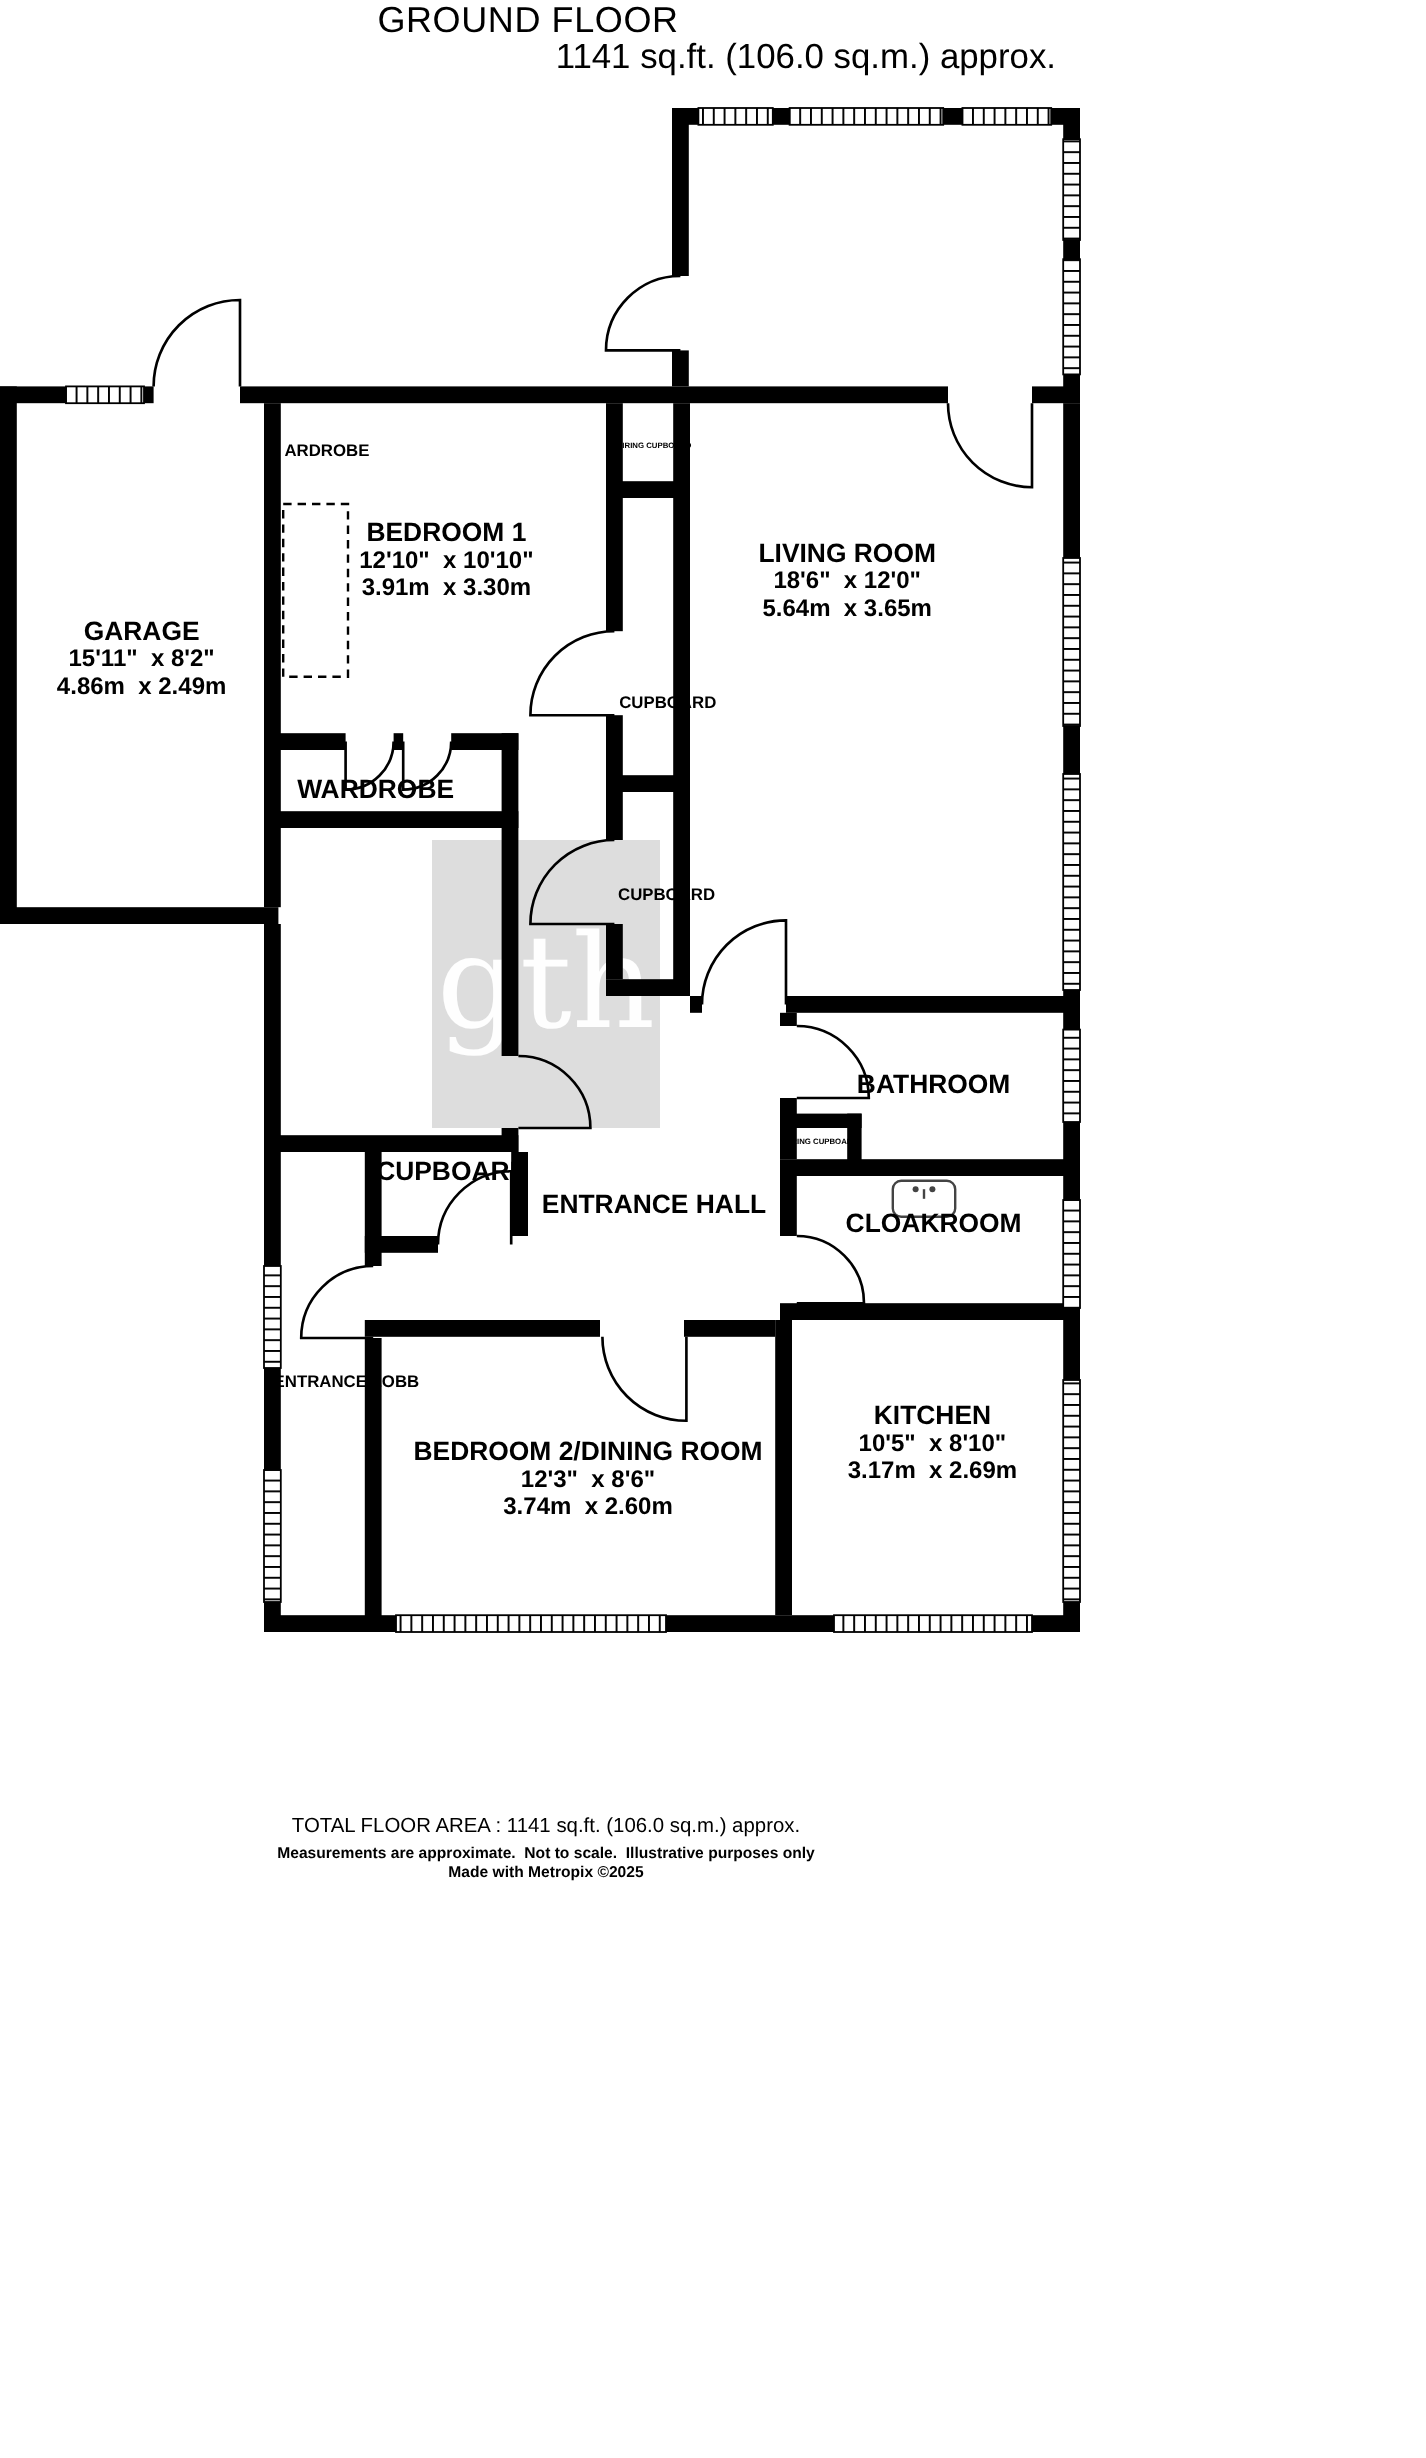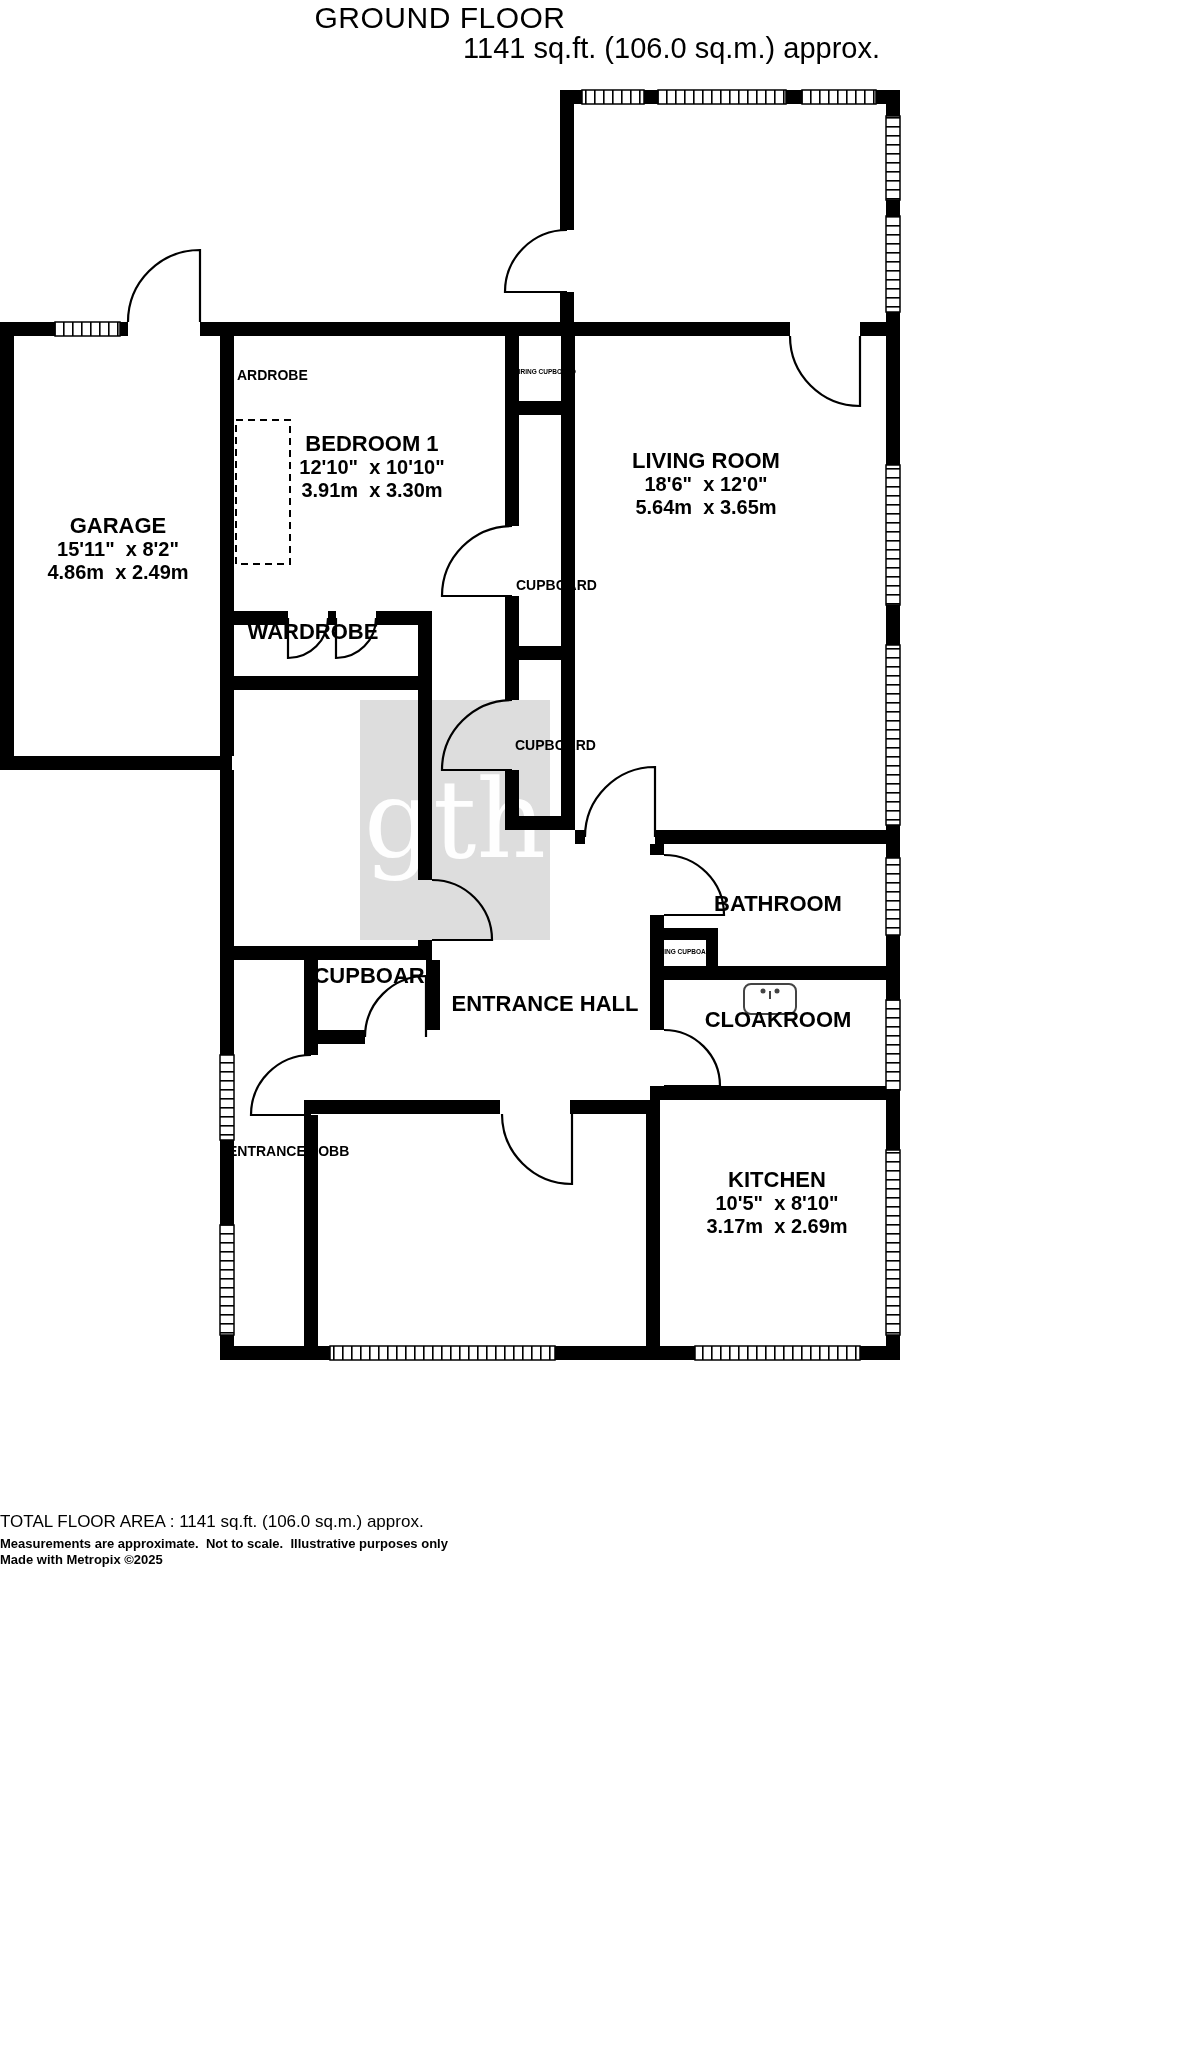--- a/index.html
+++ b/index.html
@@ -8,21 +8,21 @@
   .hdr .t1{font-size:30px;line-height:31px;letter-spacing:.5px;}
   .hdr .t2{font-size:29px;line-height:31px;text-align:right;}
   #plan-svg{position:absolute;left:0;top:0;z-index:2;}
   .watermark{position:absolute;left:360px;top:700px;width:190px;height:240px;background:rgba(198,198,198,.6);display:flex;align-items:center;justify-content:center;z-index:1;}
   .watermark span{font-family:"DejaVu Serif",serif;font-size:108px;color:rgba(255,255,255,.95);line-height:1;}
   .room-label{position:absolute;transform:translateX(-50%);text-align:center;font-weight:bold;z-index:3;white-space:nowrap;}
   .rname{font-size:22px;line-height:24px;}
   .rdim{font-size:20px;line-height:23px;white-space:pre;}
   .label-sm{position:absolute;font-weight:bold;font-size:14px;line-height:11px;z-index:3;white-space:nowrap;}
   .label-xs{position:absolute;transform:translateX(-50%);font-weight:bold;font-size:6.5px;line-height:7px;z-index:3;white-space:nowrap;}
-  .footer{position:absolute;left:0;width:910px;text-align:left;z-index:4;}
+  .footer{position:absolute;left:0;width:910px;text-align:center;z-index:4;}
   .f1{font-size:17px;line-height:20px;}
   .f2{font-size:13px;line-height:16px;white-space:pre;font-weight:bold;}
 </style>
 </head>
 <body>
 
 <div id="page">
 
   <div class="hdr">
     <div class="t1">GROUND FLOOR</div>
@@ -177,39 +177,44 @@
   <div class="room-label" style="left:372px;top:432px">
     <div class="rname">BEDROOM 1</div>
     <div class="rdim">12'10"  x 10'10"</div>
     <div class="rdim">3.91m  x 3.30m</div>
   </div>
   <div class="room-label" style="left:706px;top:449px">
     <div class="rname">LIVING ROOM</div>
     <div class="rdim">18'6"  x 12'0"</div>
     <div class="rdim">5.64m  x 3.65m</div>
   </div>
-  <div class="room-label" style="left:313px;top:620px">
+  <div class="room-label" style="left:313px;top:646px">
     <div class="rname">WARDROBE</div>
   </div>
   <div class="room-label" style="left:778px;top:892px">
     <div class="rname">BATHROOM</div>
   </div>
   <div class="room-label" style="left:377px;top:964px">
     <div class="rname">CUPBOARD</div>
   </div>
   <div class="room-label" style="left:545px;top:992px">
     <div class="rname">ENTRANCE HALL</div>
   </div>
   <div class="room-label" style="left:778px;top:1008px">
     <div class="rname">CLOAKROOM</div>
   </div>
   <div class="room-label" style="left:777px;top:1168px">
     <div class="rname">KITCHEN</div>
     <div class="rdim">10'5"  x 8'10"</div>
     <div class="rdim">3.17m  x 2.69m</div>
+  </div>
+  <div class="room-label" style="left:490px;top:1198px">
+    <div class="rname">BEDROOM 2/DINING ROOM</div>
+    <div class="rdim">12'3"  x 8'6"</div>
+    <div class="rdim">3.74m  x 2.60m</div>
   </div>
 
   <div class="label-sm" style="left:237px;top:370px">ARDROBE</div>
   <div class="label-xs" style="left:545px;top:368px">AIRING CUPBOARD</div>
   <div class="label-sm" style="left:516px;top:580px">CUPBOARD</div>
   <div class="label-sm" style="left:515px;top:740px">CUPBOARD</div>
   <div class="label-xs" style="left:684px;top:948px">AIRING CUPBOARD</div>
   <div class="label-sm" style="left:228px;top:1146px">ENTRANCE LOBB</div>
 
   <div class="footer" style="top:1512px">

